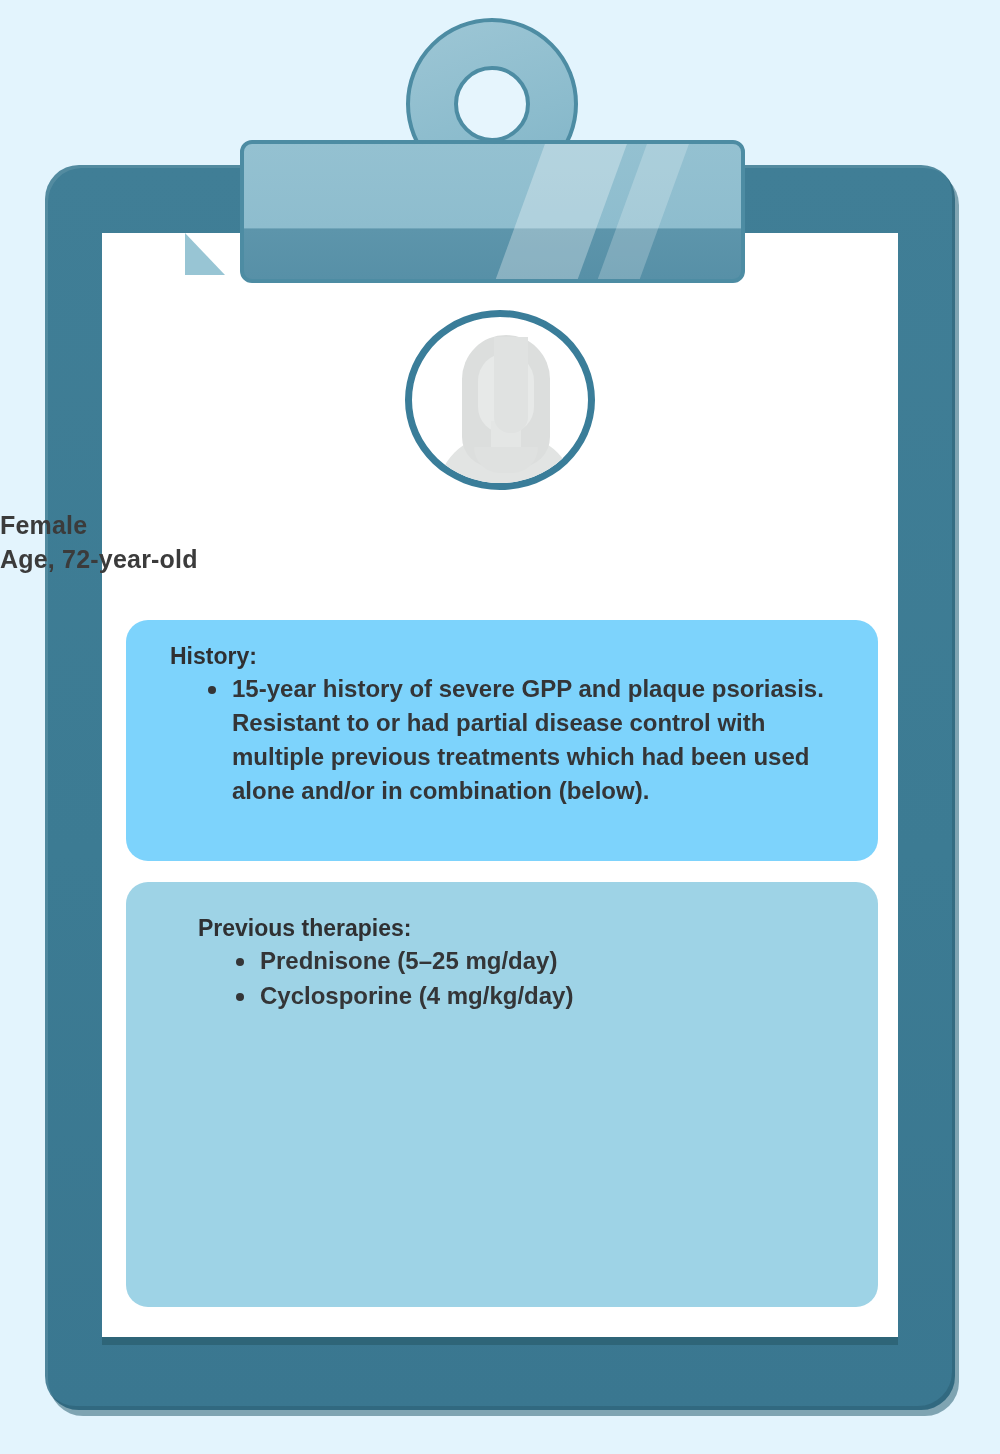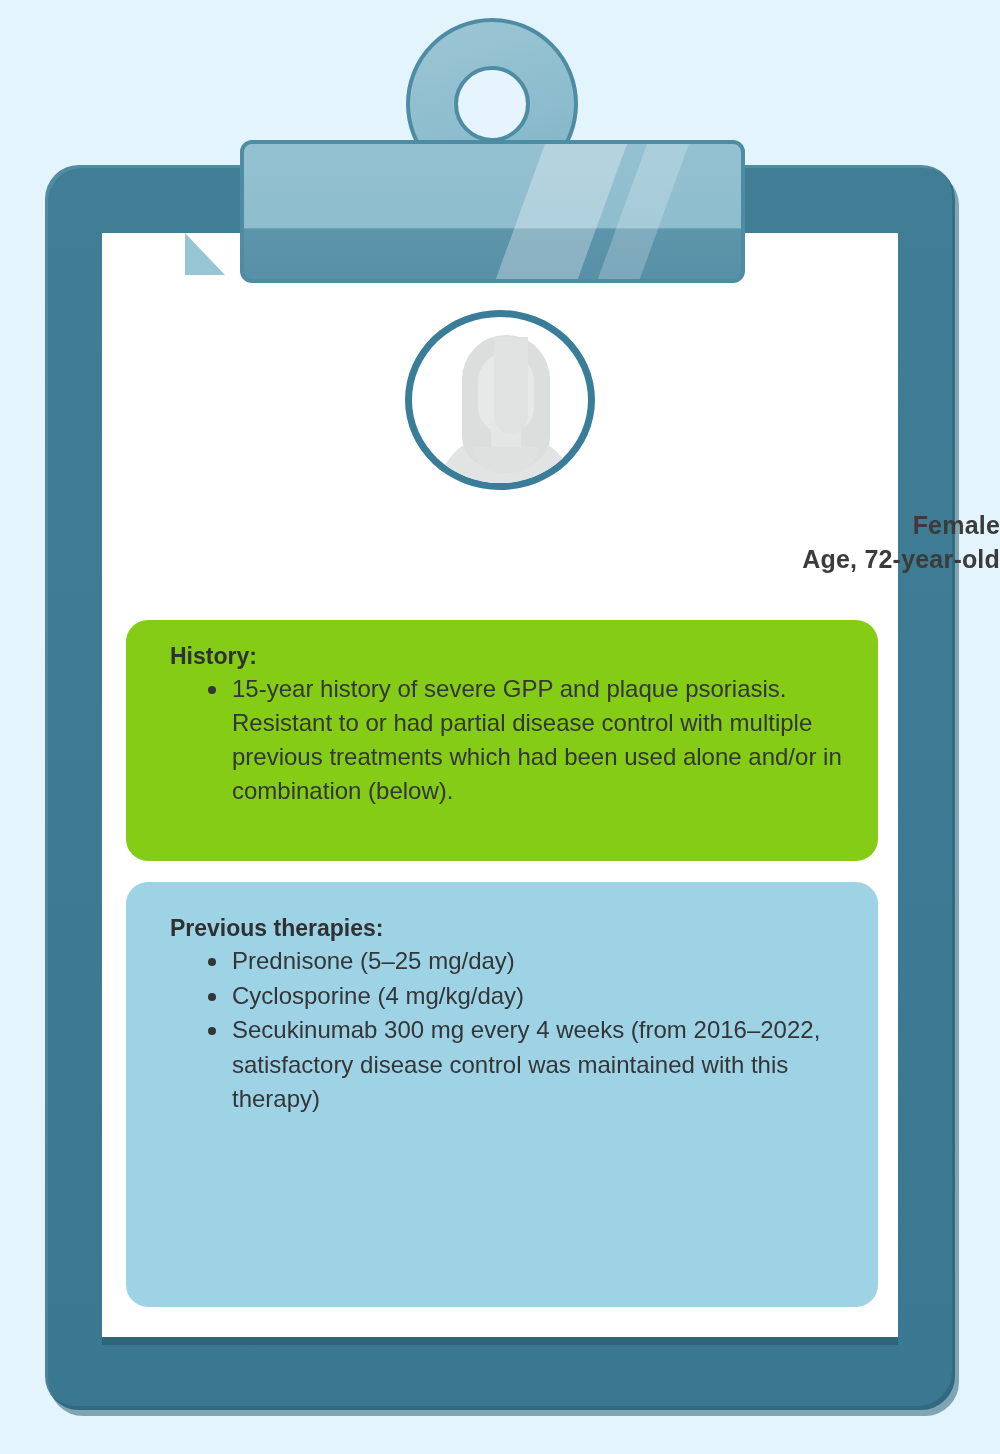--- a/index.html
+++ b/index.html
@@ -227,70 +227,71 @@
     border-radius: 0 0 32px 32px;
     background: #dfe1e0;
   }
 
   
   .identity {
     position: absolute;
     left: 0;
     top: 508px;
     width: 1000px;
-    text-align: right;
+    text-align: left;
     color: #3b3b3b;
     font-weight: bold;
     font-size: 25px;
     line-height: 34px;
     letter-spacing: 0.2px;
   }
 
   
   .card {
     position: absolute;
     border-radius: 22px;
     box-sizing: border-box;
     color: #333436;
   }
   .card-history {
     left: 126px;
     top: 620px;
     width: 752px;
     height: 241px;
-    background: #84cc16;
+    background: #7dd3fc;
     padding: 22px 26px 14px 44px;
   }
   .card-therapies {
     left: 126px;
     top: 882px;
     width: 752px;
     height: 425px;
     background: #9ed3e6;
-    padding: 32px 26px 18px 44px;
+    padding: 32px 26px 18px 72px;
   }
   .card-title {
     font-weight: bold;
     font-size: 23px;
     line-height: 28px;
     margin: 0 0 2px 0;
     color: #2f3032;
   }
   ul.bullets {
     margin: 0;
     padding: 0 0 0 34px;
     list-style: none;
   }
   ul.bullets > li {
     position: relative;
     font-size: 24px;
     line-height: 34.5px;
     color: #343537;
     padding-left: 28px;
     margin: 0;
+    font-weight: bold;
   }
   ul.bullets > li::before {
     content: "";
     position: absolute;
     left: 4px;
     top: 14px;
     width: 8px;
     height: 8px;
     border-radius: 50%;
     background: #343537;
@@ -344,15 +345,14 @@
   <ul class="bullets">
     <li>15-year history of severe GPP and plaque psoriasis. Resistant to or had partial disease control with multiple previous treatments which had been used alone and/or in combination (below).</li>
   </ul>
 </div>
 
 <div class="card card-therapies">
   <div class="card-title">Previous therapies:</div>
   <ul class="bullets">
     <li>Prednisone (5–25 mg/day)</li>
     <li>Cyclosporine (4 mg/kg/day)</li>
-    <li>Secukinumab 300 mg every 4 weeks (from 2016–2022, satisfactory disease control was maintained with this therapy)</li>
   </ul>
 </div>
 
 </body></html>

